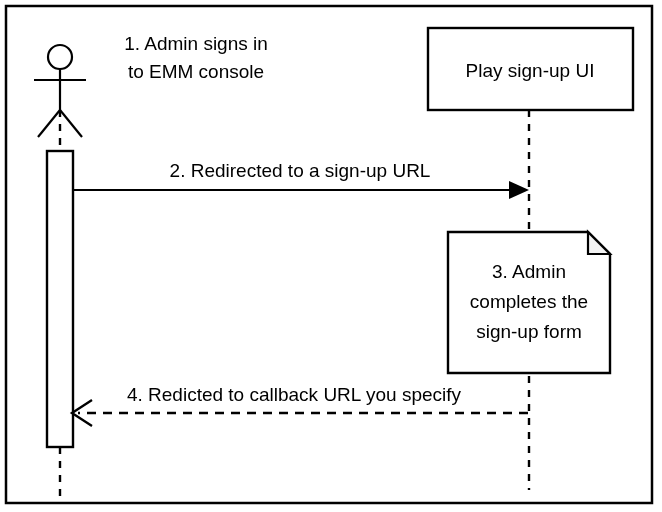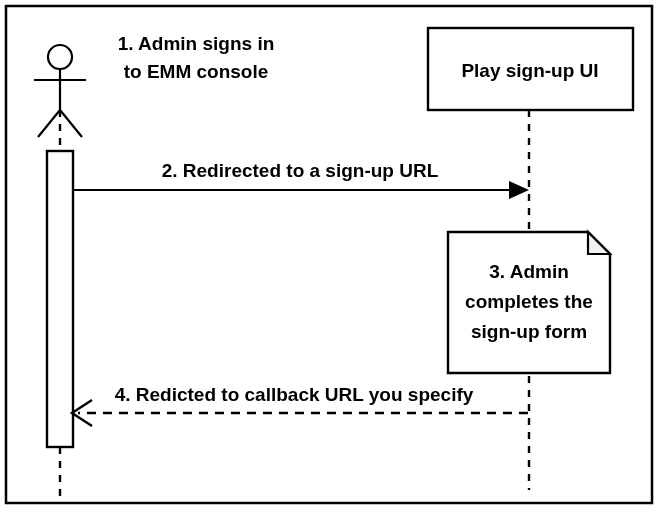--- a/index.html
+++ b/index.html
@@ -10,21 +10,20 @@
   }
   body {
     font-family: "Liberation Sans", sans-serif;
   }
   #diagram-root {
     position: relative;
     width: 662px;
     height: 512px;
     background: #ffffff;
     overflow: hidden;
-    font-weight: bold;
   }
   #diagram-svg {
     position: absolute;
     left: 0;
     top: 0;
     width: 662px;
     height: 512px;
     display: block;
   }
   .dgm-text {

